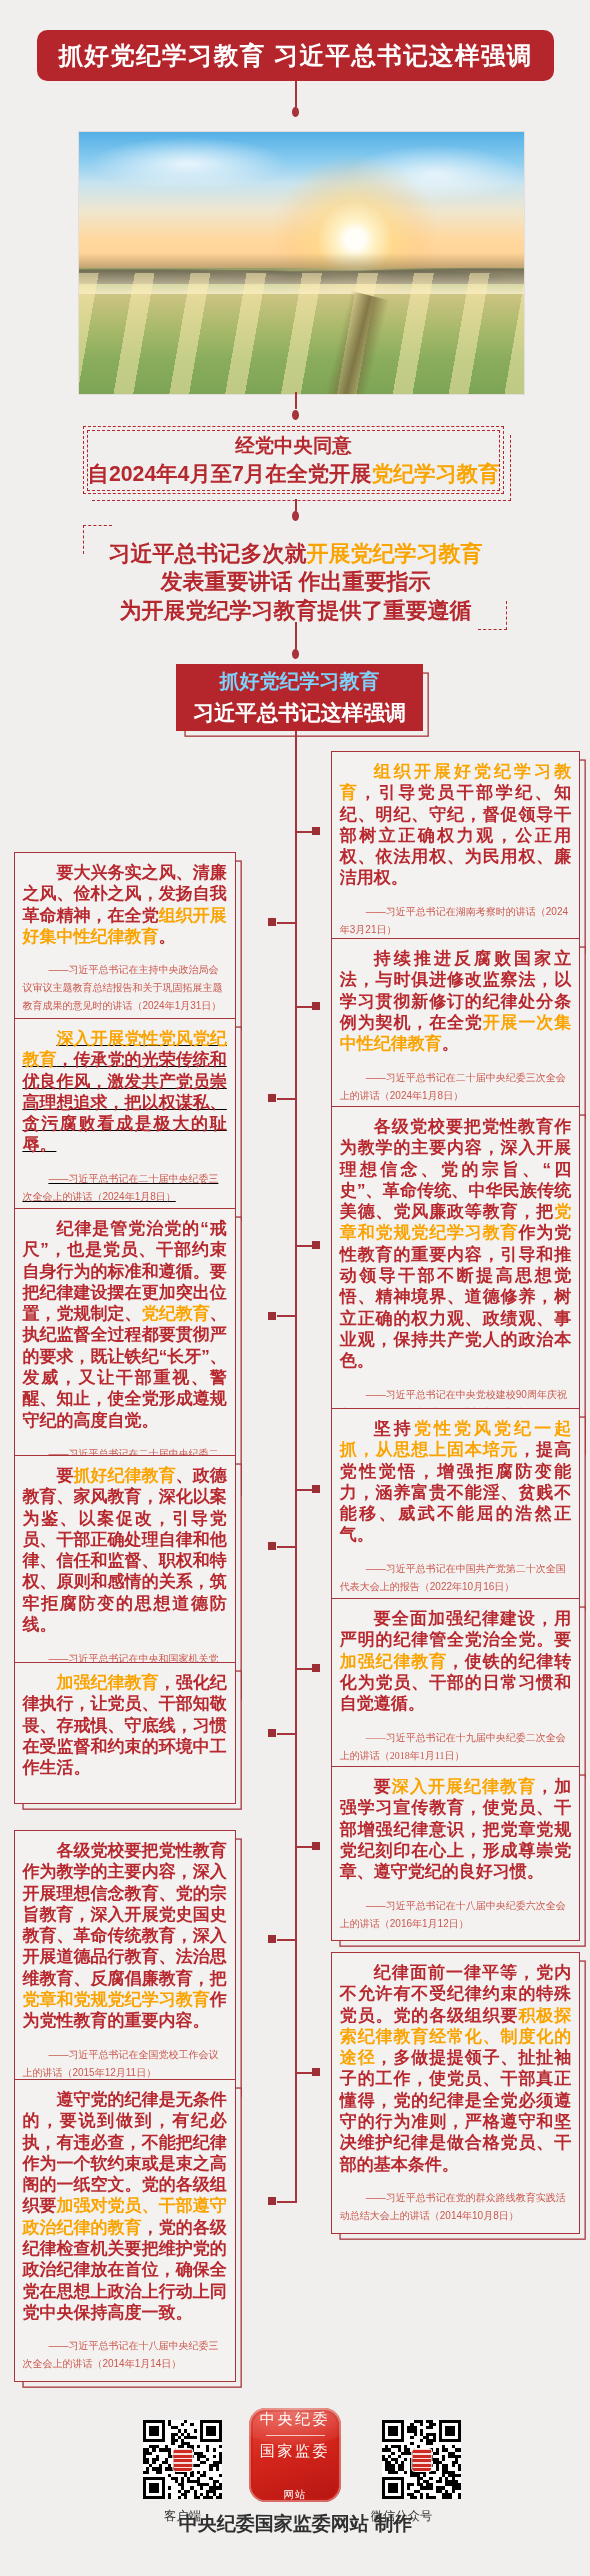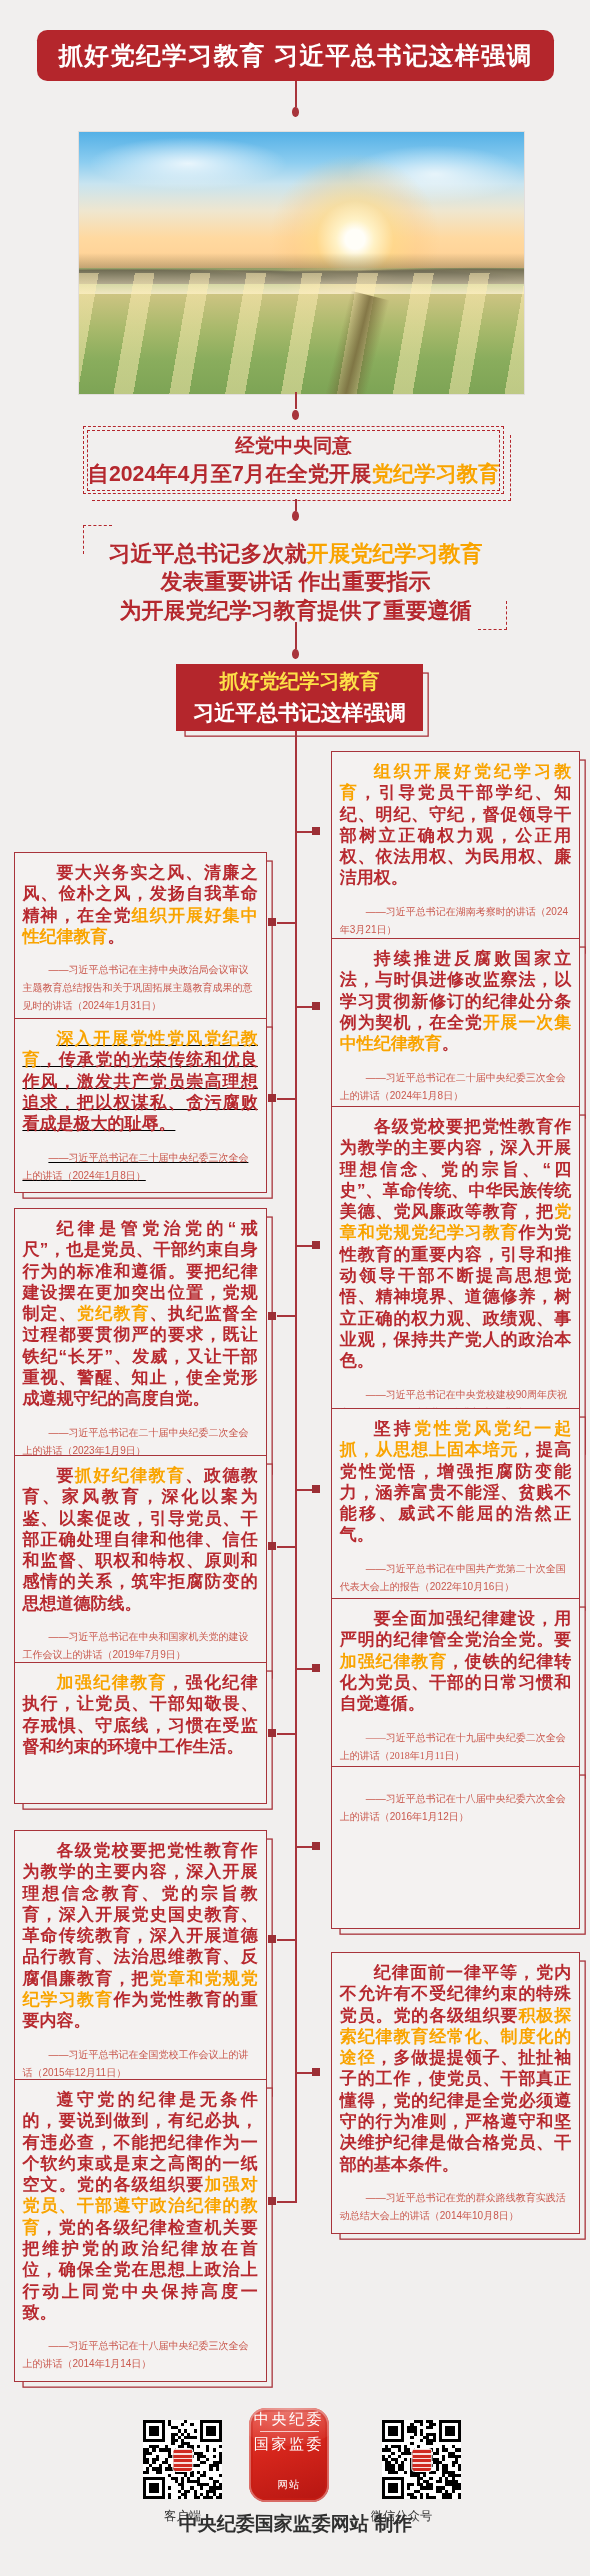--- a/index.html
+++ b/index.html
@@ -53,47 +53,47 @@
   
   .corner{position:absolute;width:28.4px;height:28.4px;}
   .corner.tl{left:83px;top:525px;border-top:1.3px dashed #b4262c;border-left:1.3px dashed #b4262c;}
   .corner.br{left:478px;top:601px;border-bottom:1.3px dashed #b4262c;border-right:1.3px dashed #b4262c;}
   .intro{position:absolute;left:0;top:540px;width:591px;text-align:center;color:#b5282e;font-weight:bold;font-size:22px;line-height:28.4px;}
 
   
   .titlebox{position:absolute;left:176px;top:664px;width:247px;height:67px;background:#b4262c;
     box-shadow:7.1px 7.1px 0 -2.6px #f1efee,7.1px 7.1px 0 -1.3px #a8343b;
     display:flex;flex-direction:column;align-items:center;justify-content:center;gap:2.6px;}
-  .titlebox .t1{color:#fde047;font-size:20px;font-weight:bold;}
+  .titlebox .t1{color:#7dd3fc;font-size:20px;font-weight:bold;}
   .titlebox .t2{color:#ffffff;font-size:21.3px;font-weight:bold;}
 
   
   .spine{position:absolute;left:295px;top:731px;width:1.9px;height:1472px;background:#a8343b;}
   .quote{position:absolute;box-sizing:border-box;background:#f4f2f1;border:1.9px solid #a8343b;padding:9px 7.8px 7.8px;
     box-shadow:7.1px 7.1px 0 -2.6px #f1efee,7.1px 7.1px 0 -1.3px #a8343b;}
-  .quote.left{left:13.6px;width:253px;}
+  .quote.left{left:13.6px;width:222px;}
   .quote.right{left:331px;width:249px;}
   .qmain{margin:0;color:#b7292f;font-size:17px;font-weight:bold;line-height:21.3px;text-indent:2em;text-align:justify;}
   .qattr{margin:14.2px 0 0;color:#c9584d;font-size:10px;line-height:18px;text-indent:2.6em;}
   .conn{position:absolute;height:1.9px;background:#a8343b;}
   .conn.right{left:297px;width:15.5px;}
   .conn.left{left:277px;width:19px;}
   .connsq{position:absolute;width:8.4px;height:8.4px;background:#9c2f35;}
 
   
   .qr{position:absolute;width:79px;height:79px;background:#fff;}
   .qr svg{position:absolute;inset:0;width:100%;height:100%;}
   .qr .mini{position:absolute;left:50%;top:50%;width:19.4px;height:22px;transform:translate(-50%,-50%);
     background:#cf2a22;border-radius:3.2px;border:1.3px solid #fff;
     background-image:repeating-linear-gradient(rgba(255,255,255,.85) 0 1.3px,rgba(255,255,255,0) 1.3px 4.5px);background-clip:content-box;}
   .qrlabel{position:absolute;width:129px;text-align:center;color:#333;font-size:12.3px;}
-  .badge{position:absolute;left:249px;top:2408px;width:80px;height:94px;border-radius:17px;
+  .badge{position:absolute;left:249px;top:2408px;width:92px;height:94px;border-radius:17px;
     background:linear-gradient(160deg,#e8473a 0%,#d6261c 42%,#b51511 100%);
     box-shadow:inset 0 0 0 1.9px rgba(255,255,255,.35), inset 0 0 0 3.9px rgba(200,30,20,.6);
-    display:flex;flex-direction:column;align-items:center;justify-content:flex-start;color:#fff;
+    display:flex;flex-direction:column;align-items:center;justify-content:space-between;color:#fff;
     font-family:"Liberation Serif","DejaVu Serif",serif;overflow:hidden;}
   .badge::before{content:"";position:absolute;left:-20%;top:-35%;width:140%;height:75%;border-radius:50%;
     background:radial-gradient(ellipse at center,rgba(255,255,255,.30),rgba(255,255,255,.05) 70%);}
   .badge .b1,.badge .b2{font-size:15px;letter-spacing:2.6px;line-height:22px;position:relative;}
   .badge .sep{width:59px;height:0.6px;background:rgba(255,255,255,.7);margin:1.3px 0;position:relative;}
   .badge .b3{font-size:10.3px;letter-spacing:1.3px;margin-top:23px;position:relative;}
   .credit{position:absolute;left:0;top:2511px;width:591px;text-align:center;color:#2f2f2f;font-size:19px;font-weight:bold;}
 </style>
 </head>
 <body>
@@ -201,20 +201,21 @@
         <p class="qattr">——习近平总书记在十九届中央纪委二次全会上的讲话（2018年1月11日）</p>
       </div>
       <div class="conn right" style="top: 1668px;"></div>
       <div class="connsq" style="top: 1664px; left: 312px;"></div>
       <div class="quote left" style="top: 1662px; min-height: 142px;">
         <p class="qmain"><span class="hl">加强纪律教育</span><span>，强化纪律执行，让党员、干部知敬畏、存戒惧、守底线，习惯在受监督和约束的环境中工作生活。</span></p>
       </div>
       <div class="conn left" style="top: 1733px;"></div>
       <div class="connsq" style="top: 1729px; left: 268px;"></div>
       <div class="quote right" style="top: 1766px; min-height: 163px;">
+        <p class="qmain"><span>要</span><span class="hl">深入开展纪律教育</span><span>，加强学习宣传教育，使党员、干部增强纪律意识，把党章党规党纪刻印在心上，形成尊崇党章、遵守党纪的良好习惯。</span></p>
         <p class="qattr">——习近平总书记在十八届中央纪委六次全会上的讲话（2016年1月12日）</p>
       </div>
       <div class="conn right" style="top: 1846px;"></div>
       <div class="connsq" style="top: 1842px; left: 312px;"></div>
       <div class="quote left" style="top: 1830px; min-height: 222px;">
         <p class="qmain"><span>各级党校要把党性教育作为教学的主要内容，深入开展理想信念教育、党的宗旨教育，深入开展党史国史教育、革命传统教育，深入开展道德品行教育、法治思维教育、反腐倡廉教育，把</span><span class="hl">党章和党规党纪学习教育</span><span>作为党性教育的重要内容。</span></p>
         <p class="qattr">——习近平总书记在全国党校工作会议上的讲话（2015年12月11日）</p>
       </div>
       <div class="conn left" style="top: 1939px;"></div>
       <div class="connsq" style="top: 1935px; left: 268px;"></div>

